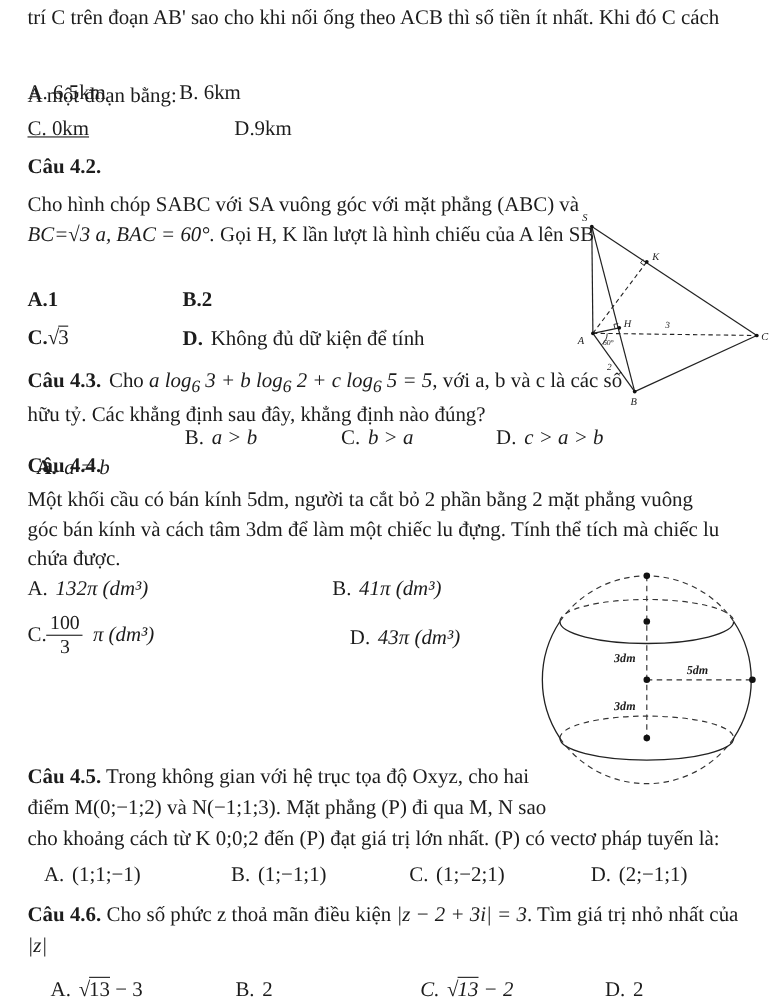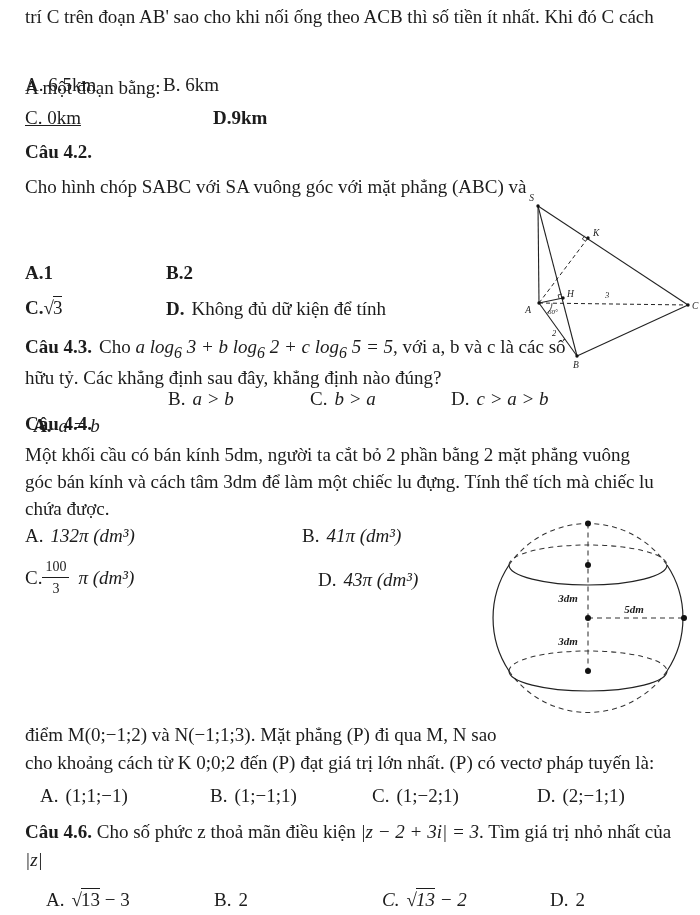--- a/index.html
+++ b/index.html
@@ -8,44 +8,47 @@
     font-family:"Liberation Serif","DejaVu Serif",serif;
     color:#1c1c1c;font-size:19px;overflow:hidden;
   }
   .line{position:absolute;line-height:22px;white-space:nowrap;}
   .b{font-weight:bold;}
   .it{font-style:italic;}
   .opt-gap{margin-right:7px;}
   .sqrt{white-space:nowrap;}
   .sqrt-sign{letter-spacing:-1px;}
   .sqrt-arg{border-top:1.4px solid #1c1c1c;padding-top:0px;}
-  .frac{display:inline-block;vertical-align:middle;text-align:center;line-height:19px;font-size:14px;}
+  .frac{display:inline-block;vertical-align:middle;text-align:center;line-height:19px;font-size:18px;}
   .frac .num{display:block;border-bottom:1.3px solid #1c1c1c;padding:0 3px 1px 3px;}
   .frac .den{display:block;padding-top:1px;}
   .copt{display:flex;align-items:center;}
   svg{position:absolute;overflow:visible;}
   svg text{font-family:"Liberation Serif","DejaVu Serif",serif;fill:#1c1c1c;}
   .figlbl{font-style:italic;}
 </style>
 </head>
 <body>
 
 <div class="page">
 
   <div class="line" style="left:25px;top:6px;">trí C trên đoạn AB' sao cho khi nối ống theo ACB thì số tiền ít nhất. Khi đó C cách</div>
   <div class="line it" style="left:25px;top:38px;font-style:normal;margin-top:39px;">A một đoạn bằng:</div>
 
   <div class="line" style="left:25px;top:74px;">A. 6.5km</div>
   <div class="line" style="left:163px;top:74px;">B. 6km</div>
   <div class="line" style="left:25px;top:107px;text-decoration:underline;">C. 0km</div>
-  <div class="line" style="left:213px;top:107px;font-weight:bold;">D.9km</div>
+  <div class="line" style="left:213px;top:107px;">D.9km</div>
 
   <div class="line b" style="left:25px;top:141px;">Câu 4.2.</div>
 
   <div class="line" style="left:25px;top:176px;">Cho hình chóp SABC với SA vuông góc với mặt phẳng (ABC) và</div>
+  <div class="line" style="left:25px;top:203px;">
+    <span class="it">BC=√3 a,  BAC = 60°.</span><span> Gọi H, K lần lượt là hình chiếu của A lên SB</span>
+  </div>
 
   <div class="line" style="left:25px;top:262px;">
     <span class="b">A.</span><span class="b">1</span>
   </div>
   <div class="line" style="left:166px;top:262px;">
     <span class="b">B.</span><span class="b">2</span>
   </div>
   <div class="line" style="left:25px;top:297px;">
     <span class="b">C.</span><span class="sqrt"><span class="sqrt-sign">√</span><span class="sqrt-arg">3</span></span>
   </div>
@@ -152,20 +155,23 @@
       <circle cx="100" cy="51" r="3"></circle>
       <circle cx="100" cy="104" r="3"></circle>
       <circle cx="100" cy="157" r="3"></circle>
       <circle cx="196" cy="104" r="3"></circle>
     </g>
     <text class="figlbl" x="80" y="88" font-size="11" font-weight="bold" text-anchor="middle">3dm</text>
     <text class="figlbl" x="80" y="131" font-size="11" font-weight="bold" text-anchor="middle">3dm</text>
     <text class="figlbl" x="146" y="99" font-size="11" font-weight="bold" text-anchor="middle">5dm</text>
   </svg>
 
+  <div class="line" style="left:25px;top:696px;">
+    <span class="b">Câu 4.5.</span><span> Trong không gian với hệ trục tọa độ Oxyz, cho hai</span>
+  </div>
   <div class="line" style="left:25px;top:724px;">điểm  M(0;−1;2)  và  N(−1;1;3). Mặt phẳng (P) đi qua M, N sao</div>
   <div class="line" style="left:25px;top:752px;">cho khoảng cách từ  K 0;0;2  đến (P) đạt giá trị lớn nhất. (P) có vectơ pháp tuyến là:</div>
 
   <div class="line" style="left:40px;top:785px;">
     <span class="opt-gap">A.</span><span>(1;1;−1)</span>
   </div>
   <div class="line" style="left:210px;top:785px;">
     <span class="opt-gap">B.</span><span>(1;−1;1)</span>
   </div>
   <div class="line" style="left:372px;top:785px;">

